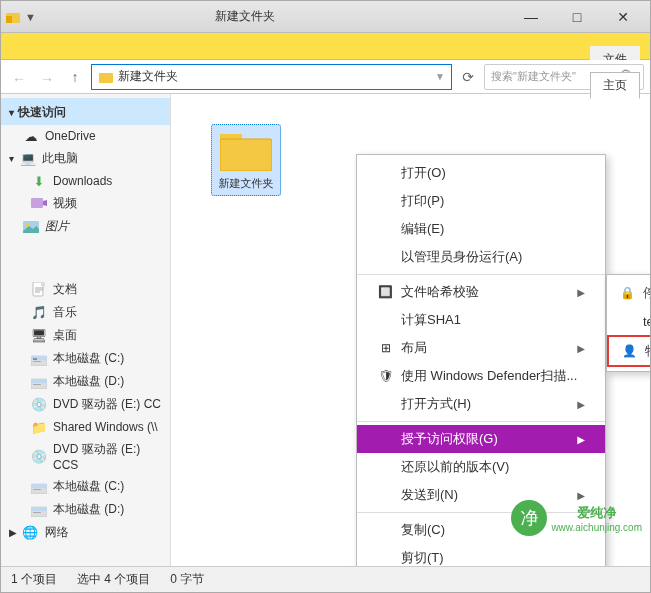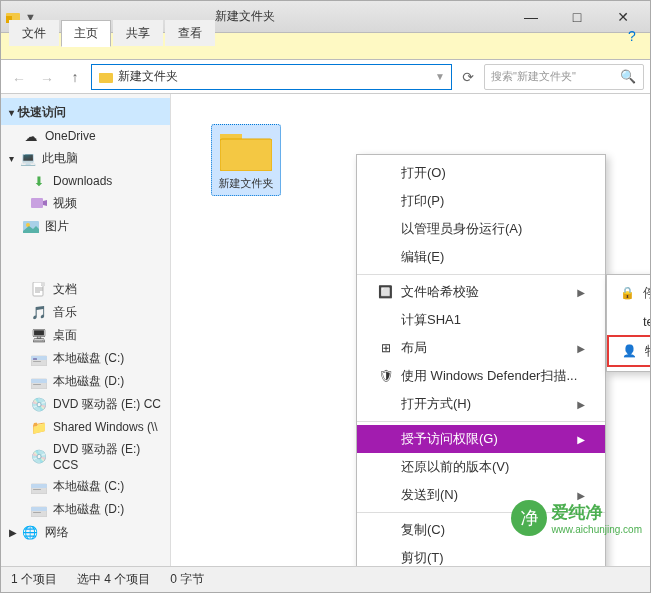--- a/index.html
+++ b/index.html
@@ -67,26 +67,27 @@
       font-size: 14px;
       cursor: pointer;
       background: transparent;
       color: #333;
       border: none;
     }
 
     
     .ribbon-tabs {
       height: 24px;
-      background: #fef9c3;
+      background: #fde047;
       display: flex;
       align-items: flex-end;
       padding: 13px 8px;
       border-bottom: 1px solid #bbb;
       flex-shrink: 0;
+      flex-direction: column;
     }
     .ribbon-tab {
       padding: 4px 12px;
       font-size: 12px;
       color: #333;
       cursor: pointer;
       background: #f0f0f0;
       border: 1px solid transparent;
       border-bottom: none;
       margin-right: 2px;
@@ -440,21 +441,21 @@
       <div class="sidebar-item" style="padding-left:30px;">
         <span class="item-icon">
           <svg width="16" height="14" viewBox="0 0 16 14">
             <rect x="0" y="1" width="12" height="10" fill="#c8a0e0" rx="1"></rect>
             <polygon points="12,4 16,3 16,9 12,8" fill="#a070c0"></polygon>
           </svg>
         </span>
         <span>视频</span>
       </div>
 
-      <div class="sidebar-item" style="">
+      <div class="sidebar-item" style="font-style:italic;">
         <span class="item-icon">
           <svg width="16" height="14" viewBox="0 0 16 14">
             <rect x="0" y="1" width="16" height="12" fill="#a8d0e8" rx="1"></rect>
             <circle cx="5" cy="5" r="2" fill="#f4c843"></circle>
             <polygon points="0,11 6,6 10,9 13,6 16,9 16,13 0,13" fill="#4a9" opacity="0.8"></polygon>
           </svg>
         </span>
         <span>图片</span>
       </div>
 
@@ -571,27 +572,27 @@
         </div>
         <div class="menu-item">
           <div class="menu-item-content">
             <span class="menu-icon"></span>
             <span>打印(P)</span>
           </div>
         </div>
         <div class="menu-item">
           <div class="menu-item-content">
             <span class="menu-icon"></span>
+            <span>编辑(E)</span>
+          </div>
+        </div>
+        <div class="menu-item">
+          <div class="menu-item-content">
+            <span class="menu-icon"></span>
             <span>以管理员身份运行(A)</span>
-          </div>
-        </div>
-        <div class="menu-item">
-          <div class="menu-item-content">
-            <span class="menu-icon"></span>
-            <span>编辑(E)</span>
           </div>
         </div>
         <div class="menu-separator"></div>
         <div class="menu-item">
           <div class="menu-item-content">
             <span class="menu-icon">🔲</span>
             <span>文件哈希校验</span>
           </div>
           <span class="submenu-arrow">▶</span>
         </div>
@@ -671,21 +672,21 @@
           <span class="sub-icon">👤</span>
           <span>特定用户...</span>
         </div>
       </div>
 
       <div class="watermark">
         <div class="watermark-icon">
           <span>净</span>
         </div>
         <div>
-          <div style="color:#4caf50;font-weight:bold;font-size:17px;">爱纯净</div>
+          <div style="color:#4caf50;font-weight:bold;font-size:13px;text-align:center;">爱纯净</div>
           <div style="color:#4caf50;font-size:10px;text-align:center;">www.aichunjing.com</div>
         </div>
       </div>
     </div>
   </div>
 
   <div class="status-bar">
     <span>1 个项目</span>
     <span>选中 4 个项目</span>
     <span>0 字节</span>

